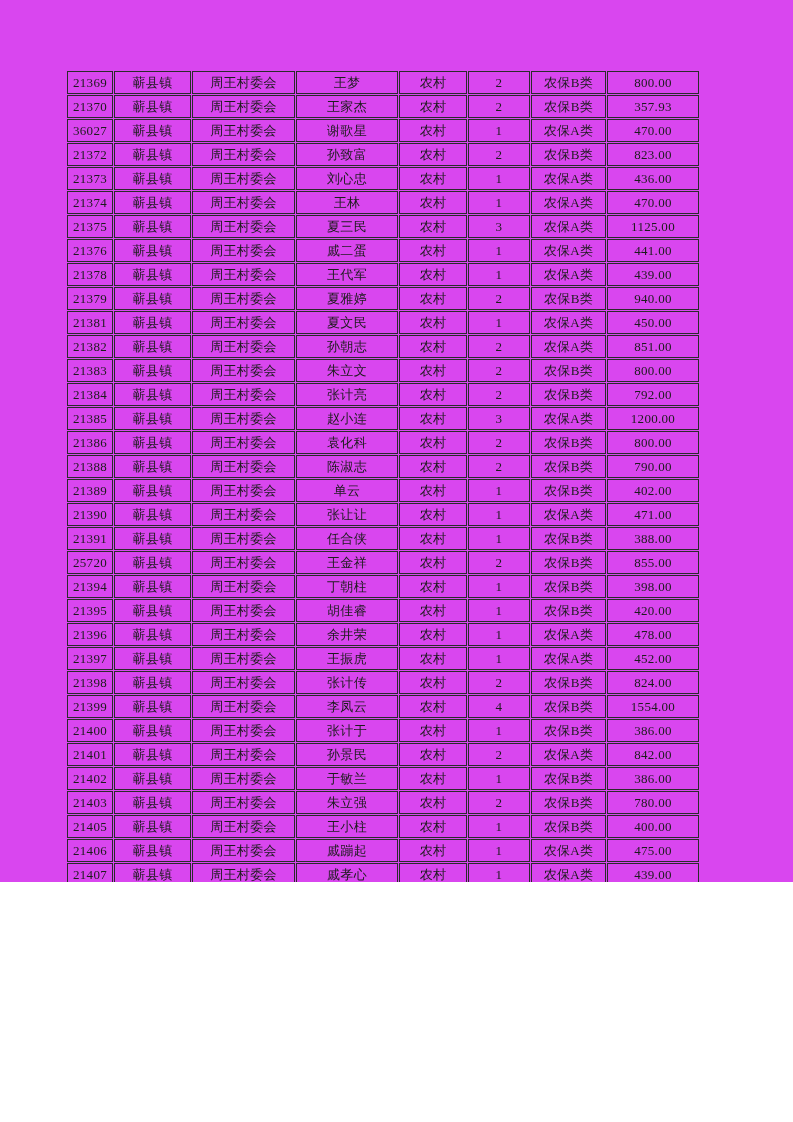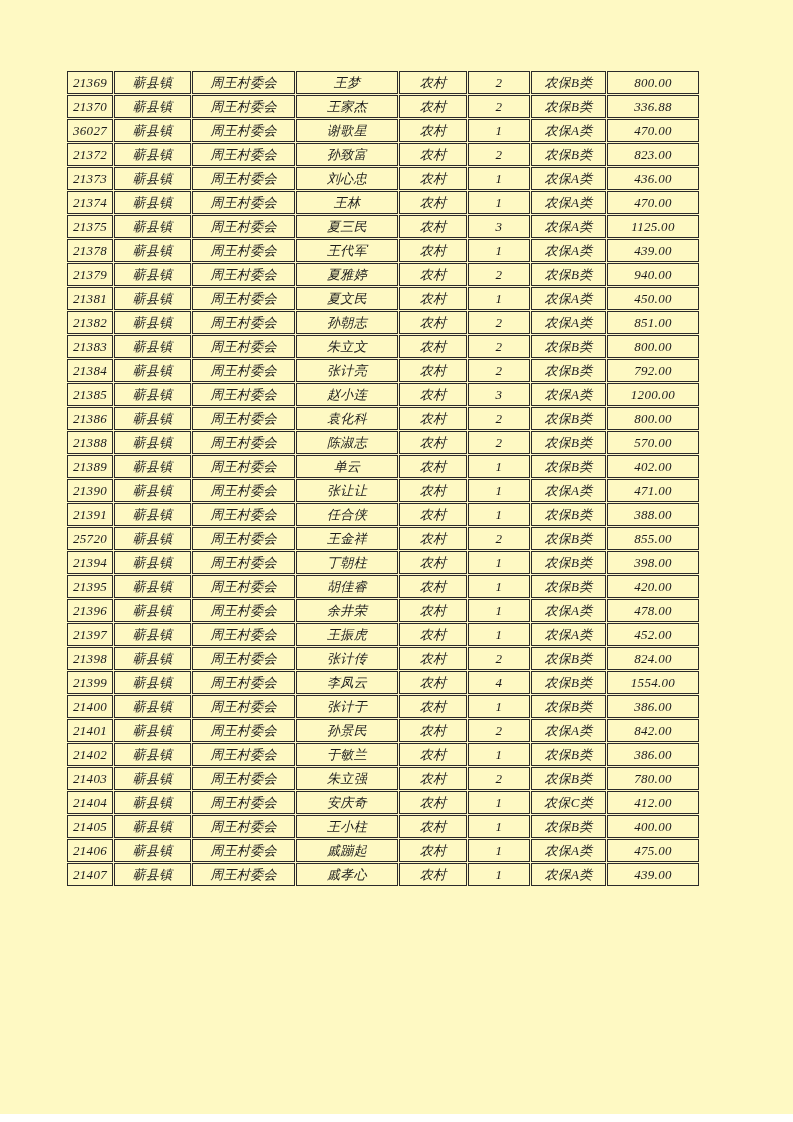--- a/index.html
+++ b/index.html
@@ -3,25 +3,24 @@
 <meta charset="utf-8">
 <style>
   html, body {
     margin: 0;
     padding: 0;
     background: #ffffff;
   }
   .page {
     position: relative;
     width: 793px;
-    height: 1114px;
-    background: #fef9c3;
+    height: 882px;
+    background: #d946ef;
     overflow: hidden;
     font-family: "Liberation Serif", "DejaVu Serif", serif;
-    font-style: italic;
   }
   table.records {
     position: absolute;
     left: 66px;
     top: 70px;
     border-collapse: separate;
     border-spacing: 1px;
     table-layout: fixed;
   }
   table.records td {
@@ -73,21 +72,21 @@
           <td>800.00</td>
         </tr>
         <tr>
           <td>21370</td>
           <td>蕲县镇</td>
           <td>周王村委会</td>
           <td>王家杰</td>
           <td>农村</td>
           <td>2</td>
           <td>农保B类</td>
-          <td>336.88</td>
+          <td>357.93</td>
         </tr>
         <tr>
           <td>36027</td>
           <td>蕲县镇</td>
           <td>周王村委会</td>
           <td>谢歌星</td>
           <td>农村</td>
           <td>1</td>
           <td>农保A类</td>
           <td>470.00</td>
@@ -126,20 +125,30 @@
           <td>21375</td>
           <td>蕲县镇</td>
           <td>周王村委会</td>
           <td>夏三民</td>
           <td>农村</td>
           <td>3</td>
           <td>农保A类</td>
           <td>1125.00</td>
         </tr>
         <tr>
+          <td>21376</td>
+          <td>蕲县镇</td>
+          <td>周王村委会</td>
+          <td>戚二蛋</td>
+          <td>农村</td>
+          <td>1</td>
+          <td>农保A类</td>
+          <td>441.00</td>
+        </tr>
+        <tr>
           <td>21378</td>
           <td>蕲县镇</td>
           <td>周王村委会</td>
           <td>王代军</td>
           <td>农村</td>
           <td>1</td>
           <td>农保A类</td>
           <td>439.00</td>
         </tr>
         <tr>
@@ -213,21 +222,21 @@
           <td>800.00</td>
         </tr>
         <tr>
           <td>21388</td>
           <td>蕲县镇</td>
           <td>周王村委会</td>
           <td>陈淑志</td>
           <td>农村</td>
           <td>2</td>
           <td>农保B类</td>
-          <td>570.00</td>
+          <td>790.00</td>
         </tr>
         <tr>
           <td>21389</td>
           <td>蕲县镇</td>
           <td>周王村委会</td>
           <td>单云</td>
           <td>农村</td>
           <td>1</td>
           <td>农保B类</td>
           <td>402.00</td>
@@ -354,30 +363,20 @@
         </tr>
         <tr>
           <td>21403</td>
           <td>蕲县镇</td>
           <td>周王村委会</td>
           <td>朱立强</td>
           <td>农村</td>
           <td>2</td>
           <td>农保B类</td>
           <td>780.00</td>
-        </tr>
-        <tr>
-          <td>21404</td>
-          <td>蕲县镇</td>
-          <td>周王村委会</td>
-          <td>安庆奇</td>
-          <td>农村</td>
-          <td>1</td>
-          <td>农保C类</td>
-          <td>412.00</td>
         </tr>
         <tr>
           <td>21405</td>
           <td>蕲县镇</td>
           <td>周王村委会</td>
           <td>王小柱</td>
           <td>农村</td>
           <td>1</td>
           <td>农保B类</td>
           <td>400.00</td>

